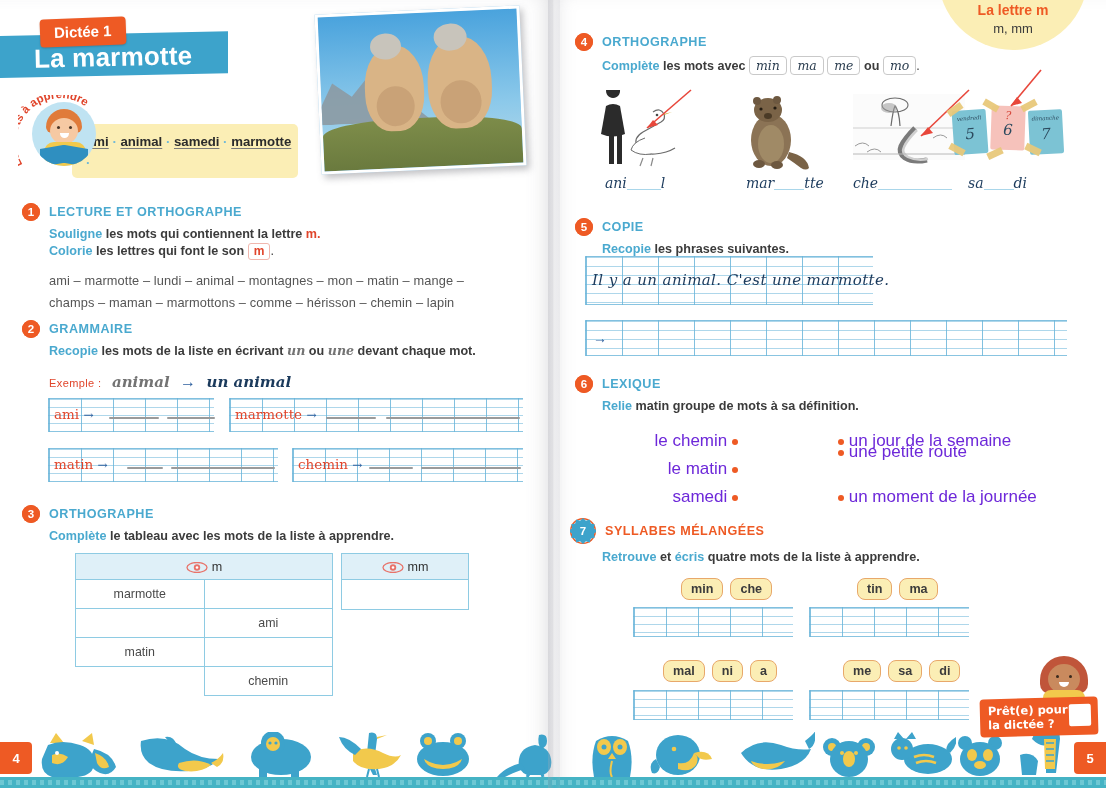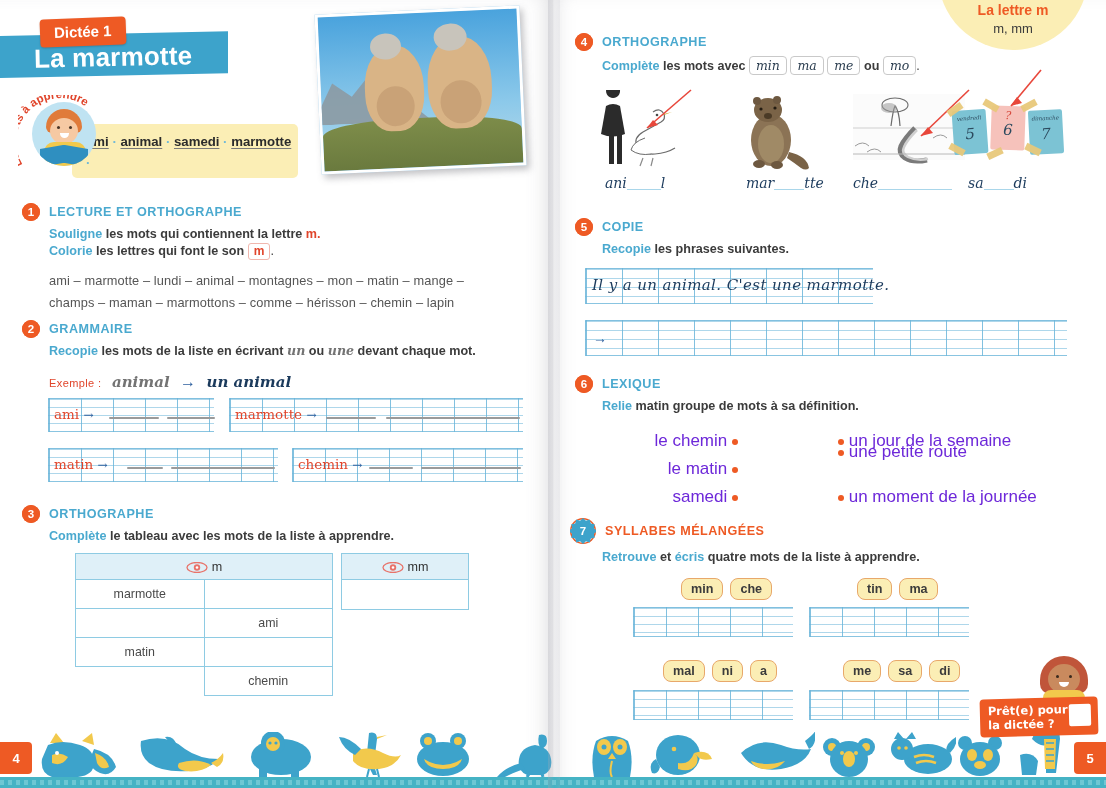--- a/index.html
+++ b/index.html
@@ -480,21 +480,21 @@
 
   <div class="ex" style="left:22px; top:218px; width:500px;">
     <div class="ex-head">
       <div class="num">5</div>
       <div class="ex-title">COPIE</div>
     </div>
     <div class="ex-instr" style="margin-left:27px;">
       <span class="verb">Recopie</span><b> les phrases suivantes.</b>
     </div>
   </div>
-  <div class="grid big" style="position:absolute; left:32px; top:268px; width:288px; height:36px;">
+  <div class="grid big" style="position:absolute; left:32px; top:256px; width:288px; height:49px;">
     <div class="hand">Il y a un animal. C'est une marmotte.</div>
   </div>
   <div class="grid big" style="position:absolute; left:32px; top:320px; width:482px; height:36px;">
     <div class="arrow-only">→</div>
   </div>
 
   <div class="ex" style="left:22px; top:375px; width:500px;">
     <div class="ex-head">
       <div class="num">6</div>
       <div class="ex-title">LEXIQUE</div>

